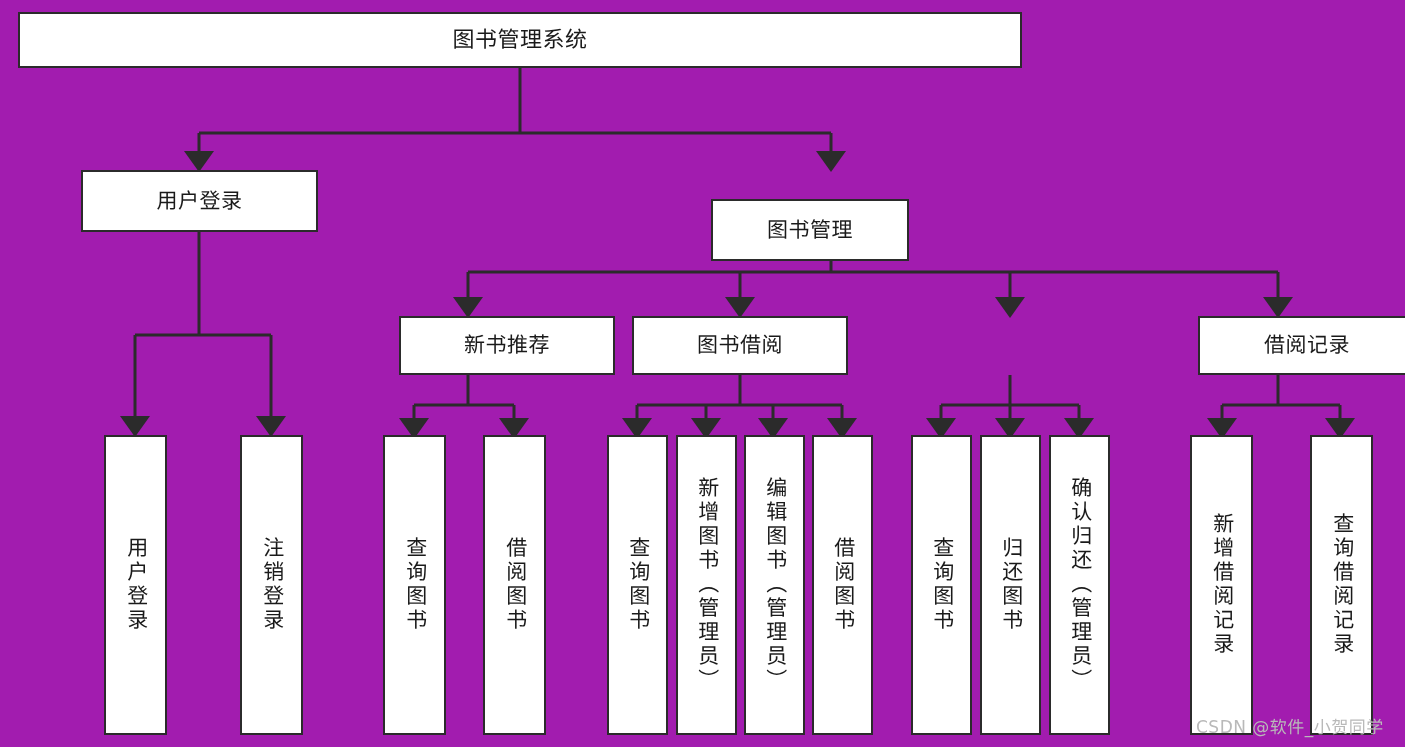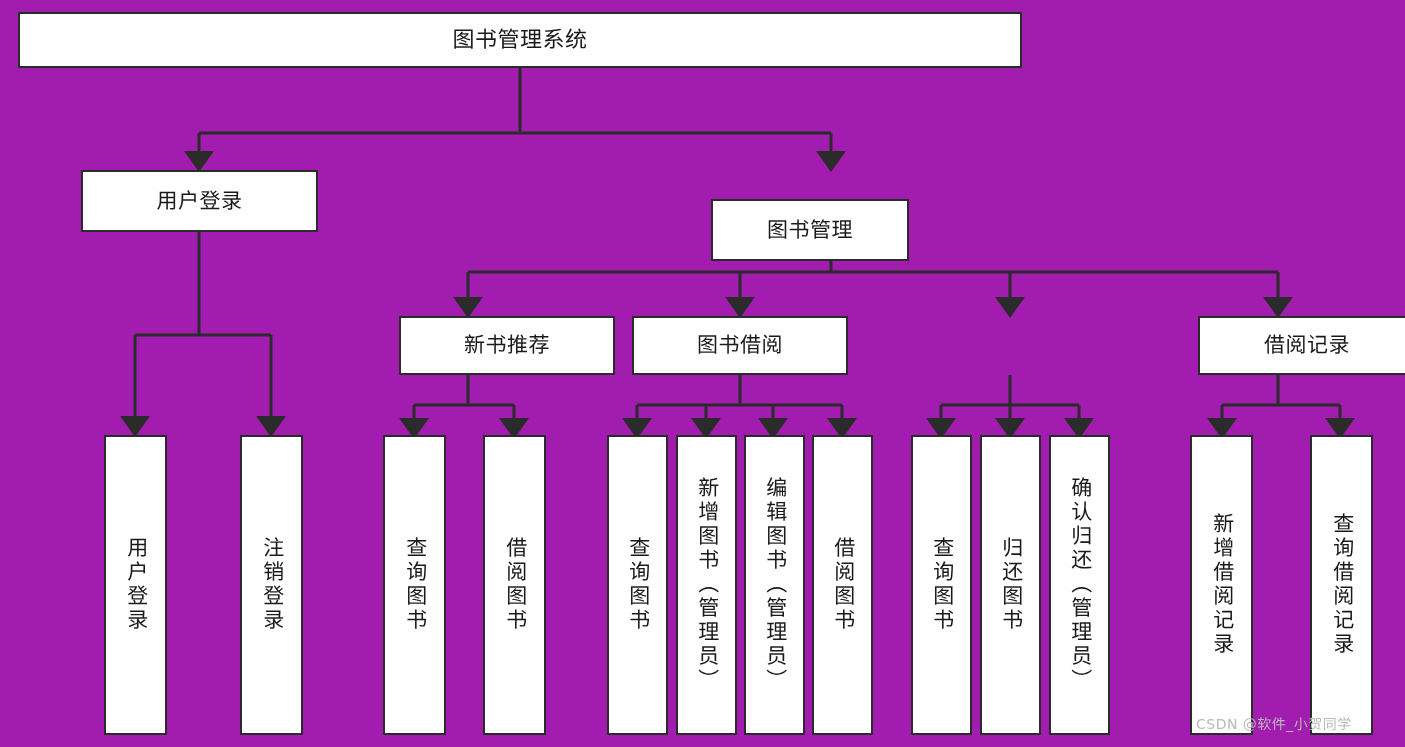--- a/index.html
+++ b/index.html
@@ -57,21 +57,21 @@
   .node.v .label {
     writing-mode: vertical-rl;
     text-orientation: upright;
     font-size: 21px;
     line-height: 1.08;
     letter-spacing: 3px;
     white-space: nowrap;
   }
   .watermark {
     position: absolute;
-    font-size: 14px;
+    font-size: 17px;
     color: #b9b9b9;
     letter-spacing: 0.5px;
     white-space: nowrap;
     pointer-events: none;
   }
 </style>
 </head>
 <body>
 
 <div id="canvas">

